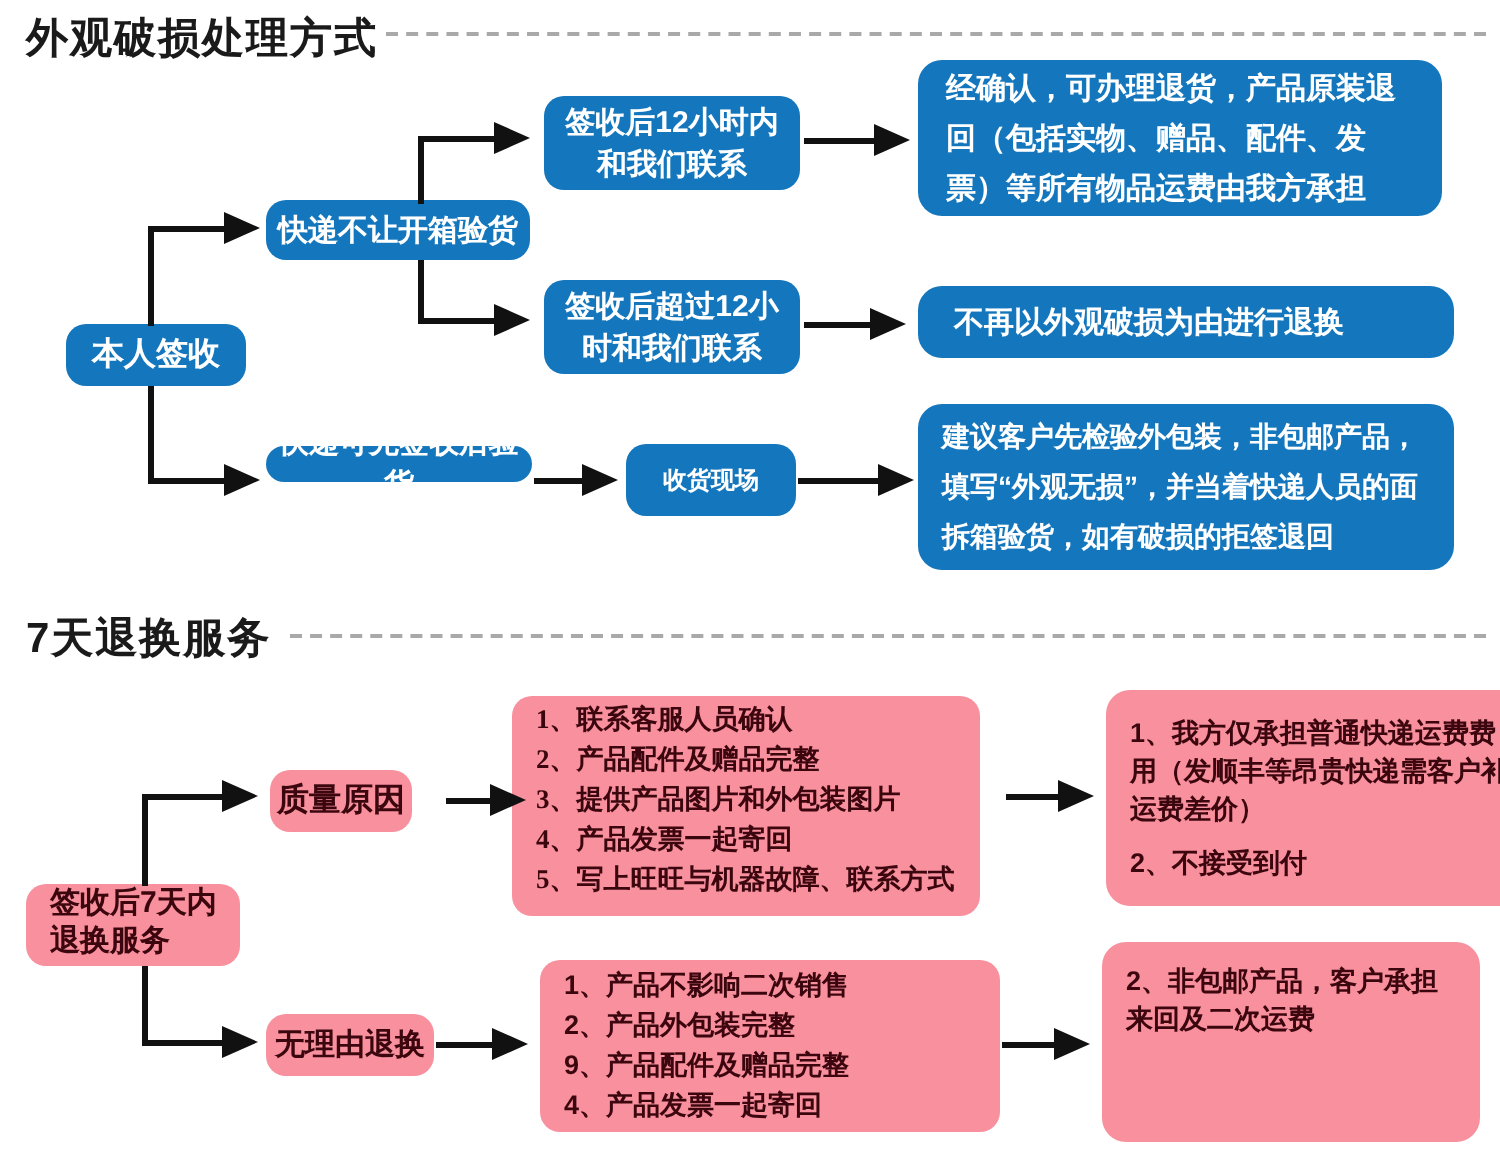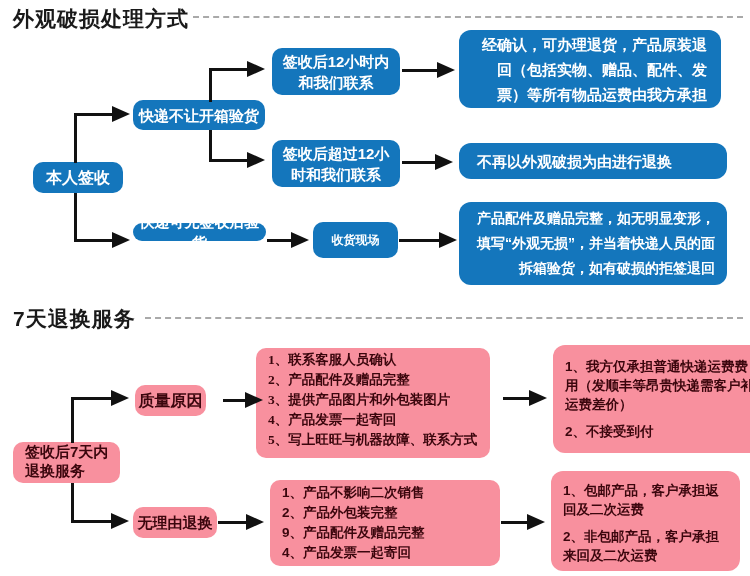--- a/index.html
+++ b/index.html
@@ -16,21 +16,21 @@
   .dash{position:absolute;height:0;border-top:2px dashed var(--dash,#a9a9a9);}
   .d1{left:193px;top:16px;width:550px;}
   .d2{left:145px;top:317px;width:598px;}
 
   .bbox,.pbox{
     position:absolute;box-sizing:border-box;font-weight:bold;border-radius:10px;
     display:flex;align-items:center;justify-content:center;text-align:center;
   }
   .bbox{background:var(--blue,#1476bc);color:#fff;font-size:15px;line-height:21px;}
   .pbox{background:var(--pink,#f8909e);color:var(--pink-text,#3b060d);font-size:15px;line-height:20px;}
-  .left-al{justify-content:flex-start;text-align:right;}
+  .left-al{justify-content:flex-start;text-align:left;}
 
   
   .n-root1{left:33px;top:162px;width:90px;height:31px;font-size:16px;}
   .n-noopen{left:133px;top:100px;width:132px;height:30px;}
   .n-12in{left:272px;top:48px;width:128px;height:47px;padding:0 4px;}
   .n-12over{left:272px;top:140px;width:128px;height:47px;padding:0 4px;}
   .n-big1{left:459px;top:30px;width:262px;height:78px;padding:2px 14px;line-height:25px;border-radius:12px;}
   .n-nomore{left:459px;top:143px;width:268px;height:36px;padding-left:18px;border-radius:12px;}
   .n-signfirst{left:133px;top:223px;width:133px;height:18px;}
   .n-site{left:313px;top:222px;width:85px;height:36px;font-size:12px;}
@@ -63,21 +63,21 @@
   <div class="dash d1"></div>
 
   <div class="bbox n-root1">本人签收</div>
   <div class="bbox n-noopen">快递不让开箱验货</div>
   <div class="bbox n-12in">签收后12小时内和我们联系</div>
   <div class="bbox n-12over">签收后超过12小时和我们联系</div>
   <div class="bbox n-big1 left-al">经确认，可办理退货，产品原装退回（包括实物、赠品、配件、发票）等所有物品运费由我方承担</div>
   <div class="bbox n-nomore left-al">不再以外观破损为由进行退换</div>
   <div class="bbox n-signfirst">快递可先签收后验货</div>
   <div class="bbox n-site">收货现场</div>
-  <div class="bbox n-big2 left-al">产品配件及赠品完整，如无明显变形，填写“外观无损”，并当着快递人员的面拆箱验货，如有破损的拒签退回</div>
+  <div class="bbox n-big2 left-al">建议客户先检验外包装，非包邮产品，填写“外观无损”，并当着快递人员的面拆箱验货，如有破损的拒签退回</div>
 
   <div class="ln" style="left:74px;top:114px;width:3px;height:49px;"></div>
   <div class="ln" style="left:74px;top:113px;width:40px;height:3px;"></div>
   <div class="ah" style="left:112px;top:106px;"></div>
   <div class="ln" style="left:74px;top:193px;width:3px;height:49px;"></div>
   <div class="ln" style="left:74px;top:239px;width:40px;height:3px;"></div>
   <div class="ah" style="left:112px;top:232px;"></div>
 
   <div class="ln" style="left:209px;top:68px;width:3px;height:34px;"></div>
   <div class="ln" style="left:209px;top:68px;width:40px;height:3px;"></div>
@@ -117,21 +117,20 @@
   </div>
 
   <div class="pbox n-list2">
     <div class="li">1、产品不影响二次销售</div>
     <div class="li">2、产品外包装完整</div>
     <div class="li">9、产品配件及赠品完整</div>
     <div class="li">4、产品发票一起寄回</div>
   </div>
 
   <div class="pbox n-right2">
-    <div class="fee">1、包邮产品，客户承担返回及二次运费</div>
     <div class="fee">2、非包邮产品，客户承担来回及二次运费</div>
   </div>
 
   <div class="ln" style="left:71px;top:397px;width:3px;height:46px;"></div>
   <div class="ln" style="left:71px;top:397px;width:42px;height:3px;"></div>
   <div class="ah" style="left:111px;top:390px;"></div>
   <div class="ln" style="left:71px;top:483px;width:3px;height:39px;"></div>
   <div class="ln" style="left:71px;top:520px;width:42px;height:3px;"></div>
   <div class="ah" style="left:111px;top:513px;"></div>
 

